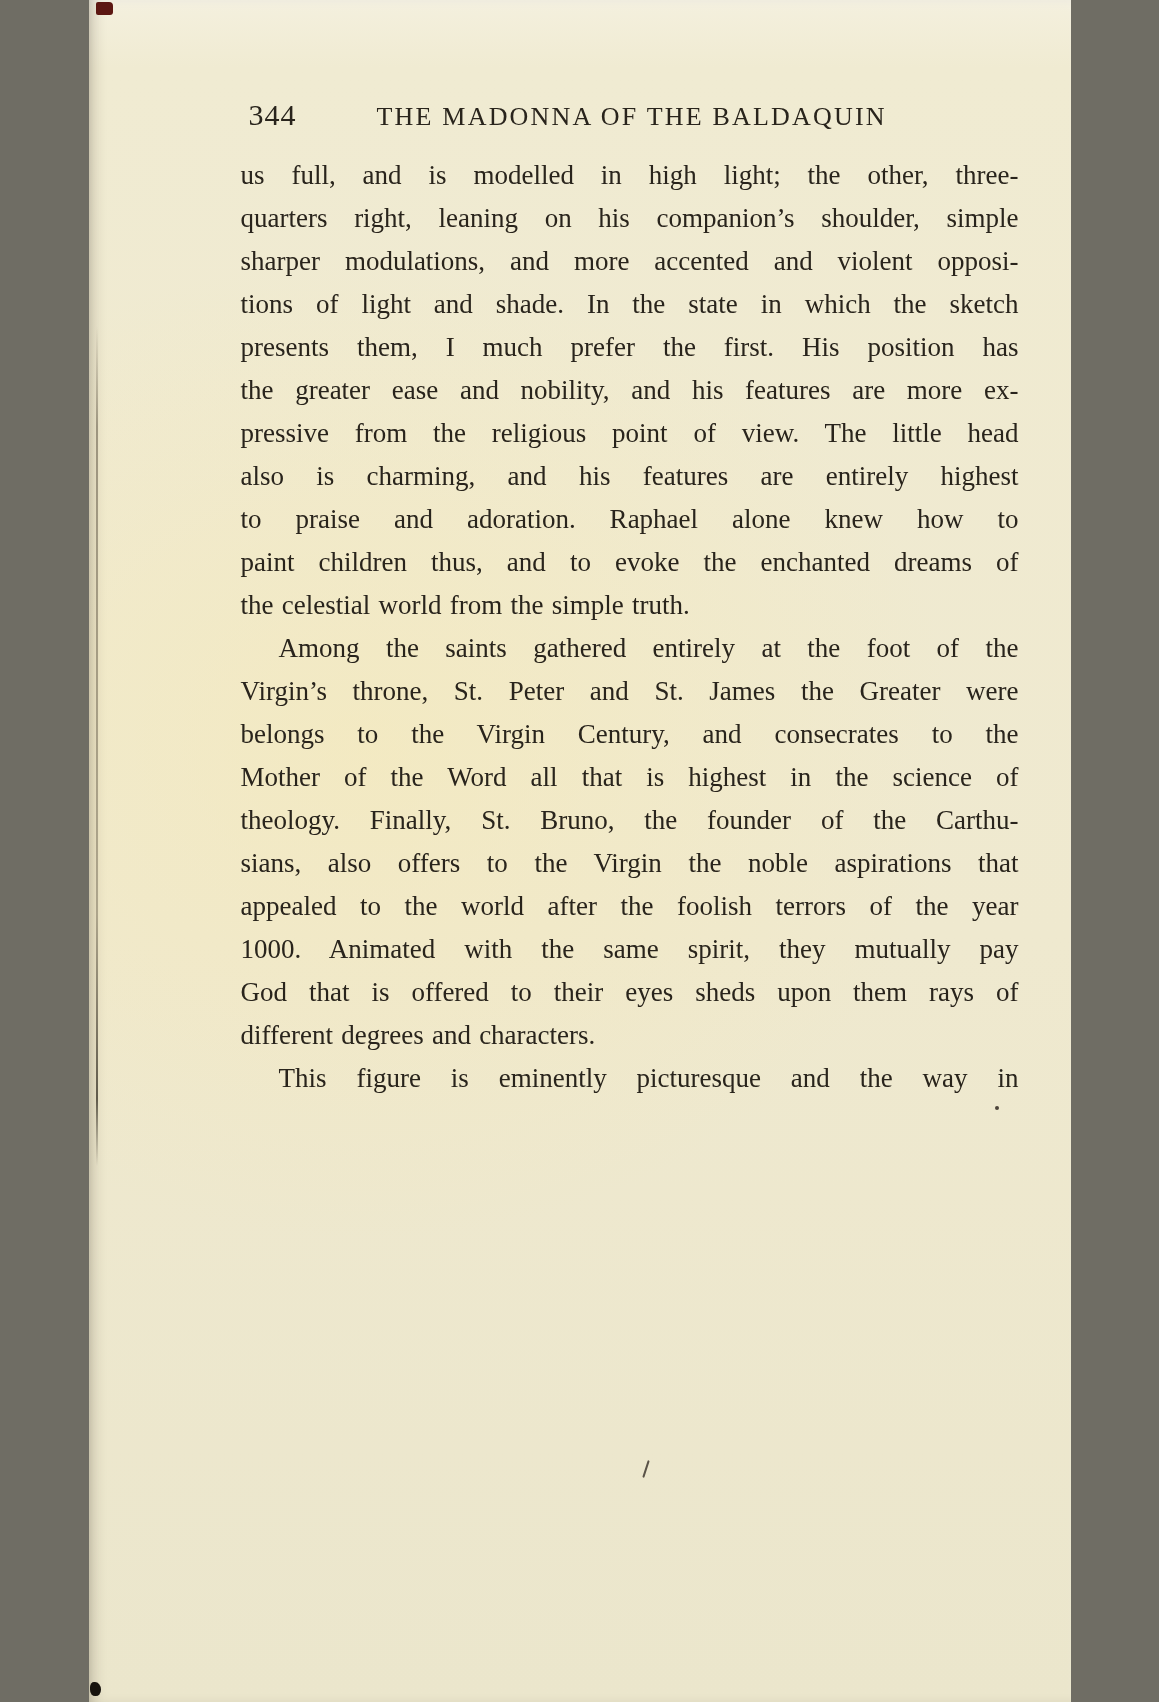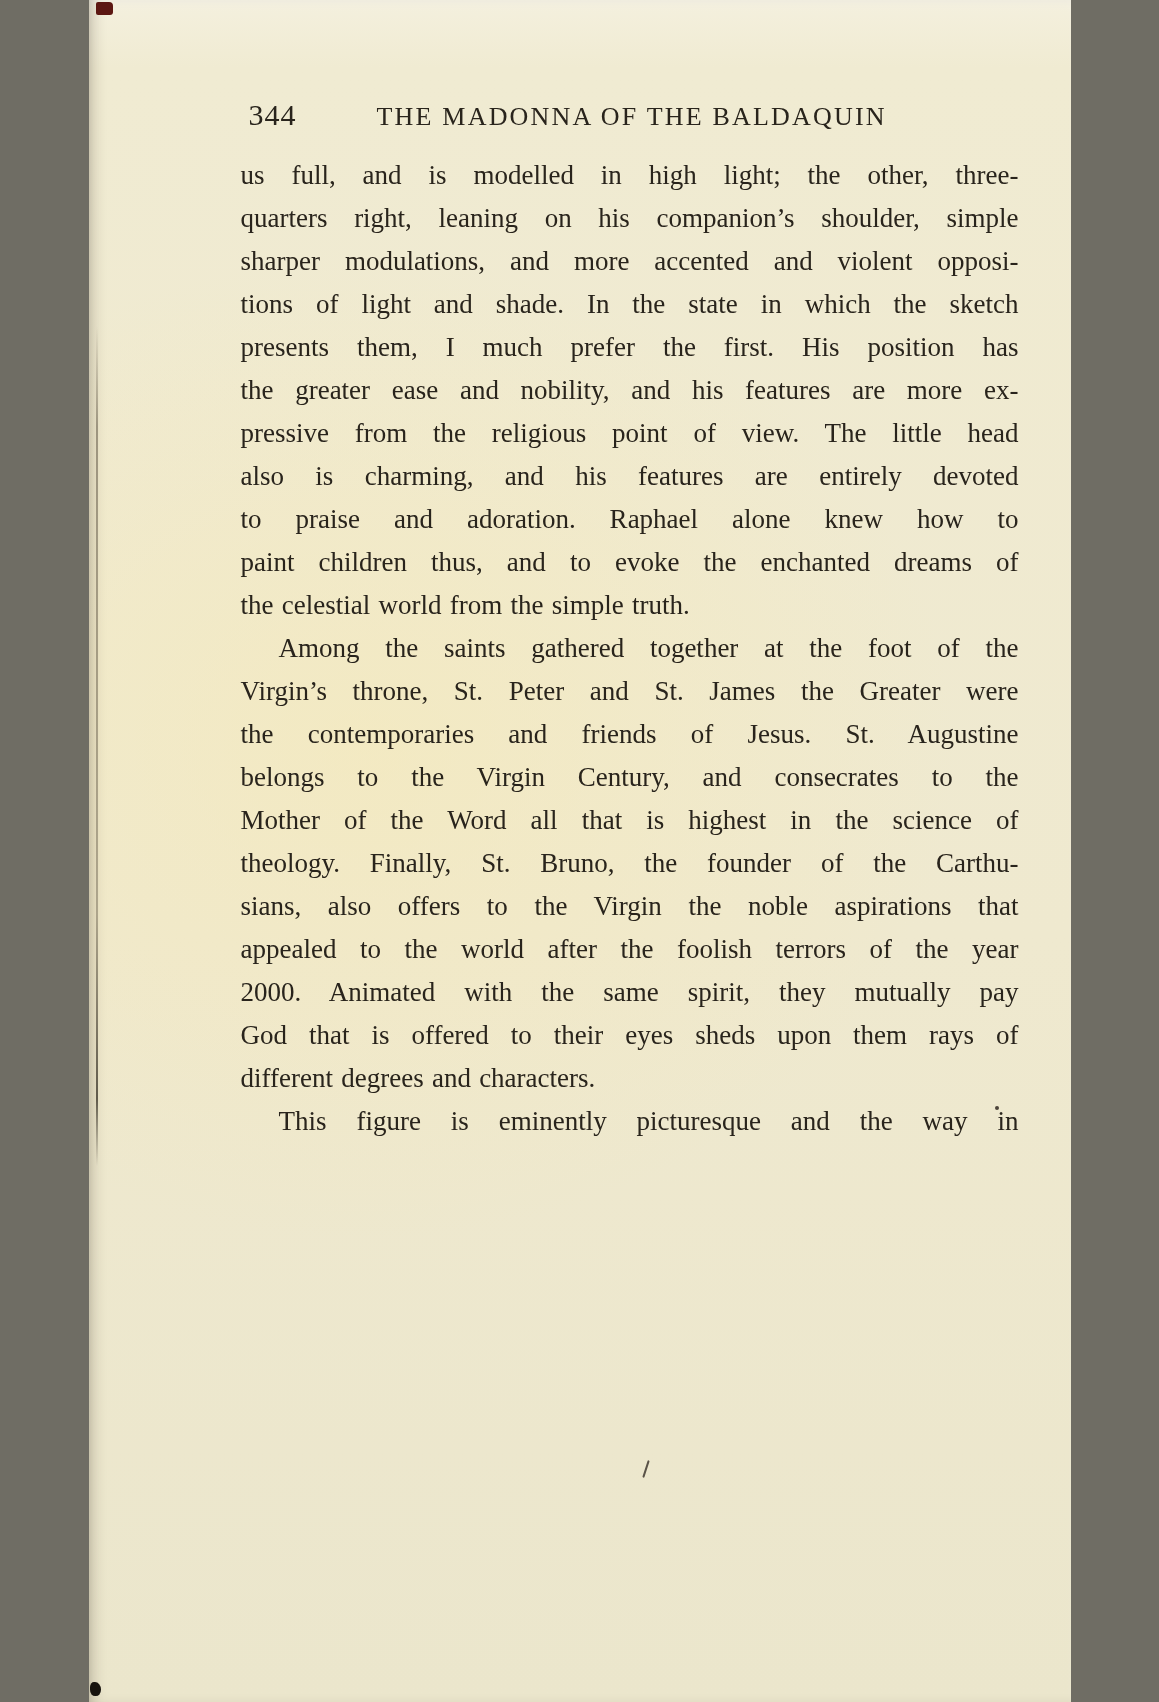--- a/index.html
+++ b/index.html
@@ -82,35 +82,34 @@
 
   <div class="text-block">
       <div class="paragraph">
         <div class="line">us full, and is modelled in high light; the other, three-</div>
         <div class="line">quarters right, leaning on his companion’s shoulder, simple</div>
         <div class="line">sharper modulations, and more accented and violent opposi-</div>
         <div class="line">tions of light and shade. In the state in which the sketch</div>
         <div class="line">presents them, I much prefer the first. His position has</div>
         <div class="line">the greater ease and nobility, and his features are more ex-</div>
         <div class="line">pressive from the religious point of view. The little head</div>
-        <div class="line">also is charming, and his features are entirely devoted</div>
+        <div class="line">also is charming, and his features are entirely highest</div>
         <div class="line">to praise and adoration. Raphael alone knew how to</div>
         <div class="line">paint children thus, and to evoke the enchanted dreams of</div>
         <div class="line last">the celestial world from the simple truth.</div>
       </div>
       <div class="paragraph">
-        <div class="line indent">Among the saints gathered together at the foot of the</div>
+        <div class="line indent">Among the saints gathered entirely at the foot of the</div>
         <div class="line">Virgin’s throne, St. Peter and St. James the Greater were</div>
-        <div class="line">the contemporaries and friends of Jesus. St. Augustine</div>
         <div class="line">belongs to the Virgin Century, and consecrates to the</div>
         <div class="line">Mother of the Word all that is highest in the science of</div>
         <div class="line">theology. Finally, St. Bruno, the founder of the Carthu-</div>
         <div class="line">sians, also offers to the Virgin the noble aspirations that</div>
         <div class="line">appealed to the world after the foolish terrors of the year</div>
-        <div class="line">2000. Animated with the same spirit, they mutually pay</div>
+        <div class="line">1000. Animated with the same spirit, they mutually pay</div>
         <div class="line">God that is offered to their eyes sheds upon them rays of</div>
         <div class="line last">different degrees and characters.</div>
       </div>
       <div class="paragraph">
         <div class="line indent">This figure is eminently picturesque and the way in</div>
       </div>
     </div>
 
 </div>
 

